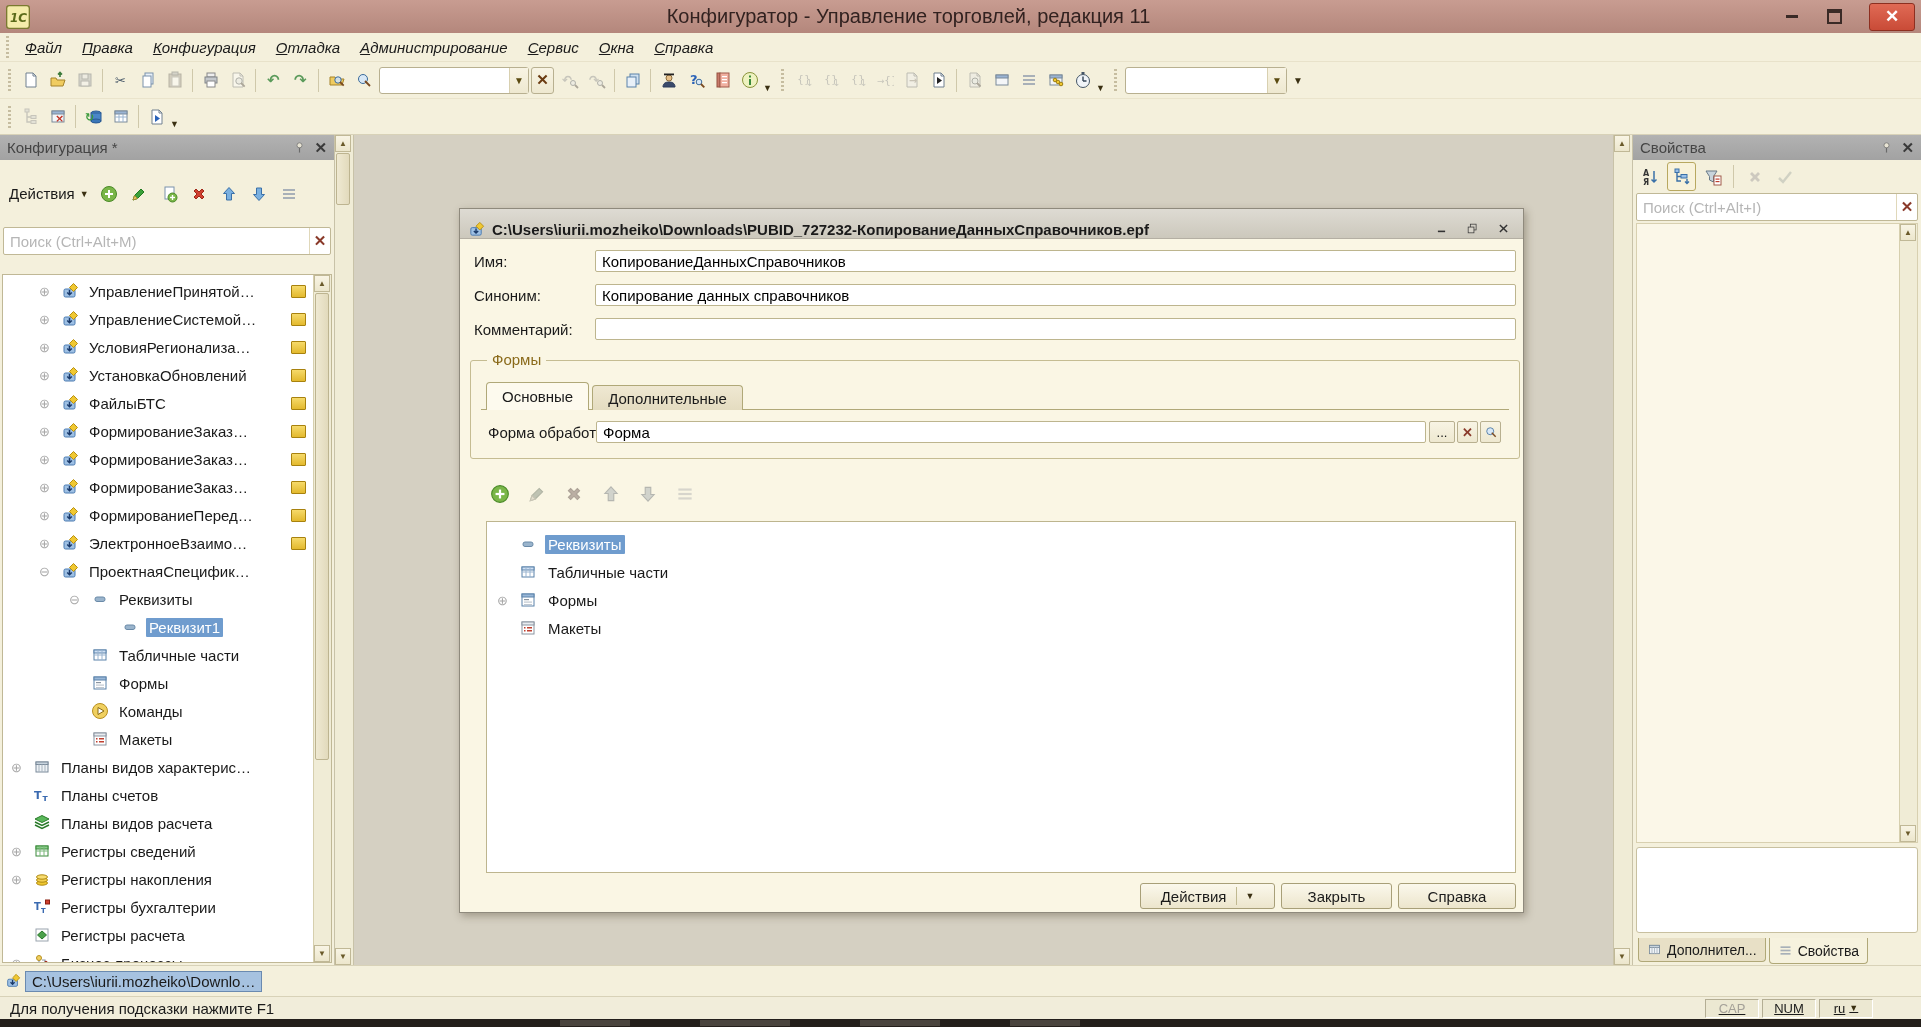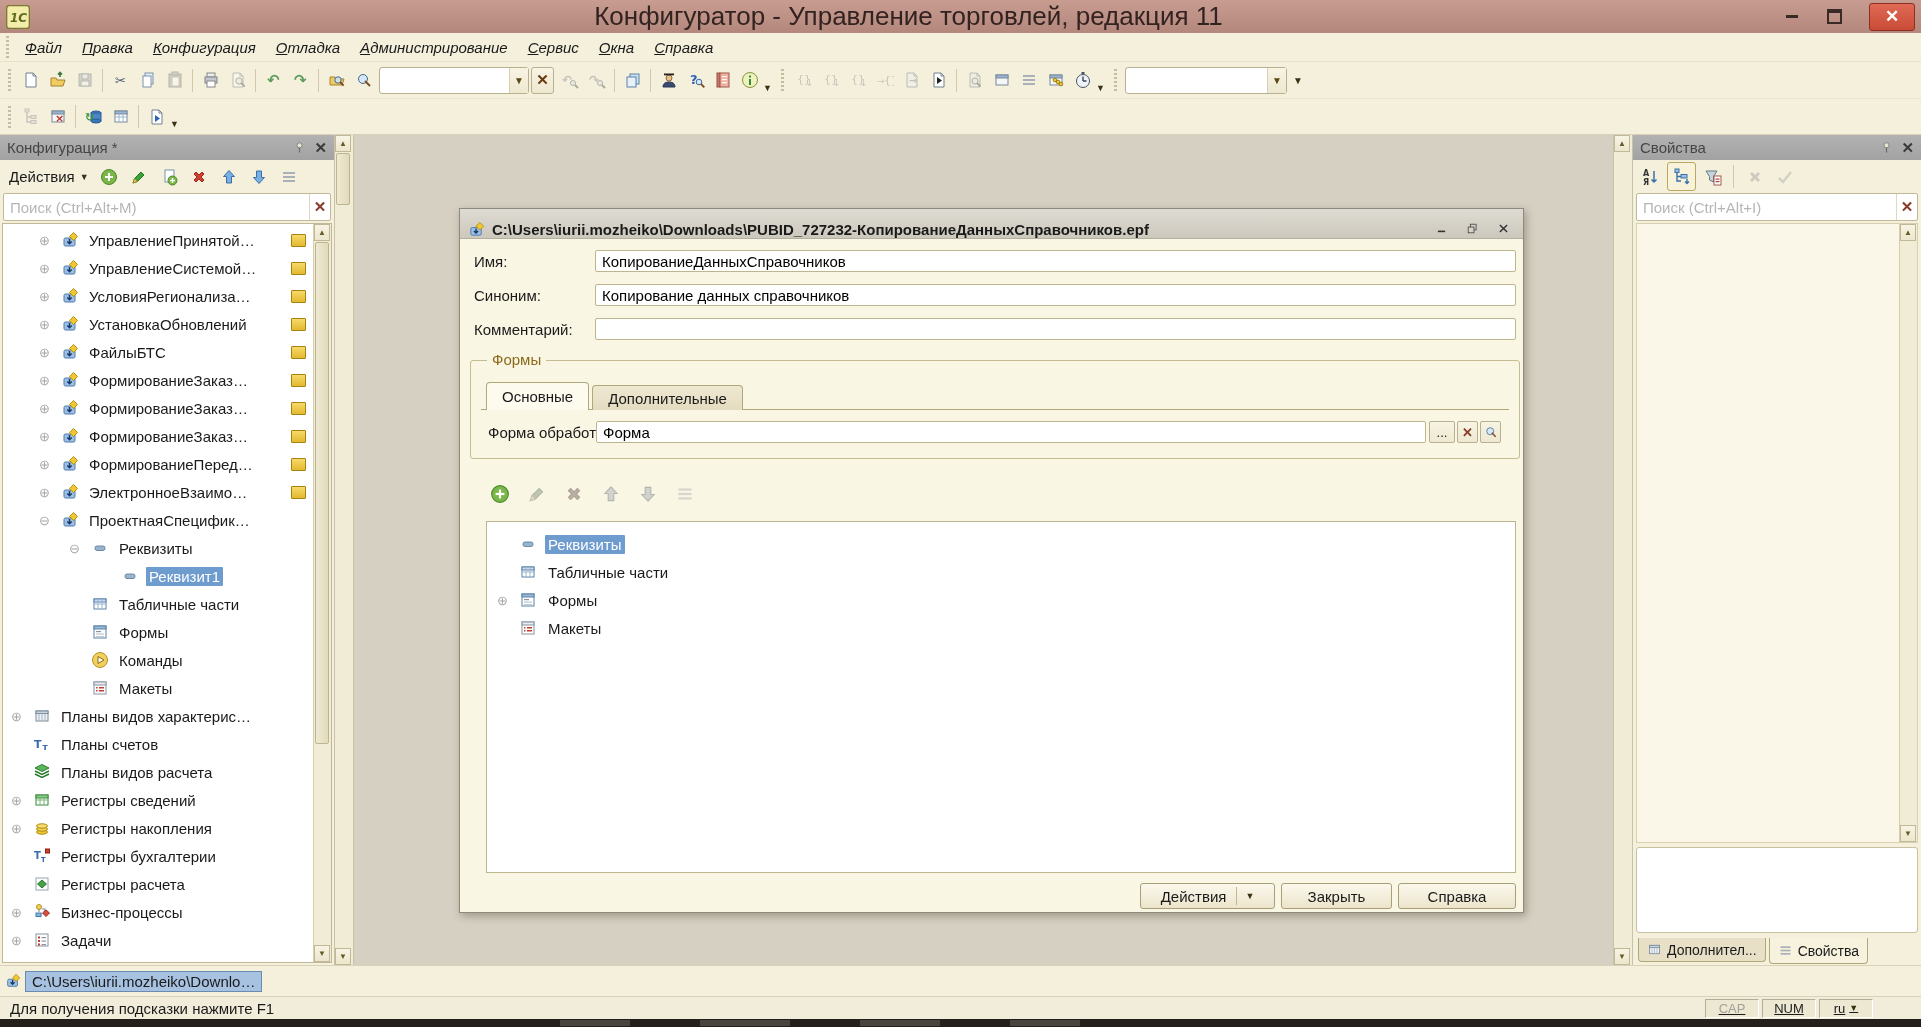--- a/index.html
+++ b/index.html
@@ -4,21 +4,21 @@
 <style>
   html,body{margin:0;padding:0;}
   body{width:1921px;height:1027px;overflow:hidden;font-family:"Liberation Sans",sans-serif;font-size:15px;color:#1a1a1a;background:#f4f0dc;position:relative;}
   #app{position:absolute;inset:0;}
   .ic{display:inline-flex;align-items:center;justify-content:center;width:18px;height:18px;flex:none;}
   .ic svg{width:100%;height:100%;display:block;}
   .disabled{opacity:.45;filter:grayscale(85%);}
   
   .titlebar{position:absolute;left:0;top:0;width:100%;height:33px;background:linear-gradient(#c89c91,#b4877c);display:flex;align-items:center;padding:0 6px;box-sizing:border-box;}
   .applogo{width:24px;height:24px;margin-right:8px;font-style:italic;}
-  .wtitle{flex:1;text-align:center;font-size:26px;color:#322220;}
+  .wtitle{flex:1;text-align:center;font-size:20px;color:#322220;}
   .wbtns{display:flex;align-items:center;gap:16px;}
   .wb{width:26px;height:20px;display:flex;align-items:center;justify-content:center;color:#3a2a26;}
   .wb-min i{display:block;width:12px;border-bottom:3px solid #3a2a26;}
   .wb-rest i{display:block;width:11px;height:9px;border:2px solid #3a2a26;border-top-width:4px;}
   .wb-close{width:44px;height:26px;background:linear-gradient(#e06a55,#c94b37);border:1px solid #8d2f20;border-radius:3px;color:#fff;font-size:17px;font-weight:bold;display:flex;align-items:center;justify-content:center;margin-left:6px;}
   
   .menubar{position:absolute;left:0;top:33px;width:100%;height:29px;display:flex;align-items:center;background:#f4f0dc;border-bottom:1px solid #e8e2ca;box-sizing:border-box;}
   .mitem{padding:3px 10px;white-space:nowrap;font-style:italic;}
   .tgrip{width:7px;height:22px;margin:0 4px;background:repeating-linear-gradient(180deg,#c6bda0 0 2px,transparent 2px 4px);background-size:3px 100%;background-repeat:no-repeat;background-position:center;flex:none;}
   .toolbar{position:absolute;left:0;width:100%;display:flex;align-items:center;background:#f4f0dc;box-sizing:border-box;padding-left:2px;}
@@ -26,21 +26,21 @@
   .t2{top:99px;height:36px;border-bottom:1px solid #d8d2b8;}
   .tb{width:27px;height:27px;display:flex;align-items:center;justify-content:center;border-radius:3px;flex:none;}
   .tsep{width:1px;height:23px;background:#cfc8aa;margin:0 4px;flex:none;}
   .combo{height:25px;background:#fff;border:1px solid #b8b090;border-radius:3px;display:flex;align-items:center;margin:0 2px;flex:none;}
   .combo input{border:none;outline:none;flex:1;min-width:0;height:19px;font:inherit;background:transparent;padding:0 4px;}
   .combo-btn{width:18px;height:100%;display:flex;align-items:center;justify-content:center;color:#5a4a10;font-size:10px;background:linear-gradient(#f8f4e4,#eee8d0);border-left:1px solid #d8d0b0;}
   .clearx{width:21px;height:25px;background:linear-gradient(#f8f4e4,#eee8d0);border:1px solid #b8b090;border-radius:3px;display:flex;align-items:center;justify-content:center;color:#6a3a10;font-weight:bold;margin-right:2px;flex:none;}
   .tdrop{width:12px;color:#3a3012;font-size:9px;align-self:flex-end;margin-bottom:5px;flex:none;}
   .toverflow{margin-left:4px;color:#3a3012;font-size:10px;flex:none;}
   
-  .leftpanel{position:absolute;left:0;top:135px;width:335px;height:830px;background:#f4f0dc;border-right:1px solid #c8c2a8;display:flex;flex-direction:column;box-sizing:border-box;}
+  .leftpanel{position:absolute;left:0;top:135px;width:335px;height:830px;background:#f4f0dc;border-right:1px solid #c8c2a8;display:flex;flex-direction:column;box-sizing:border-box;gap:17px;}
   .phead{height:25px;background:linear-gradient(#b2b2b2,#a2a2a2);color:#454545;display:flex;align-items:center;padding:0 7px;flex:none;}
   .phead .ptext{flex:1;font-size:15px;}
   .phx{color:#3a3a3a;font-weight:bold;font-size:15px;margin-left:8px;}
   .actrow{height:33px;display:flex;align-items:center;gap:3px;padding:0 5px;flex:none;}
   .actlabel{display:flex;align-items:center;gap:5px;padding:0 4px;}
   .caret{font-size:9px;color:#3a3012;}
   .searchrow{height:26px;margin:0 3px 2px 3px;background:#fff;border:1px solid #c0b896;border-radius:2px;display:flex;align-items:center;flex:none;}
   .searchrow input{flex:1;min-width:0;border:none;outline:none;font:inherit;background:transparent;padding:0 6px;height:20px;}
   .searchrow input::placeholder{color:#b6b6b6;}
   .sx{width:20px;height:100%;display:flex;align-items:center;justify-content:center;color:#8a3a2a;font-weight:bold;border-left:1px solid #e0d8ba;}

